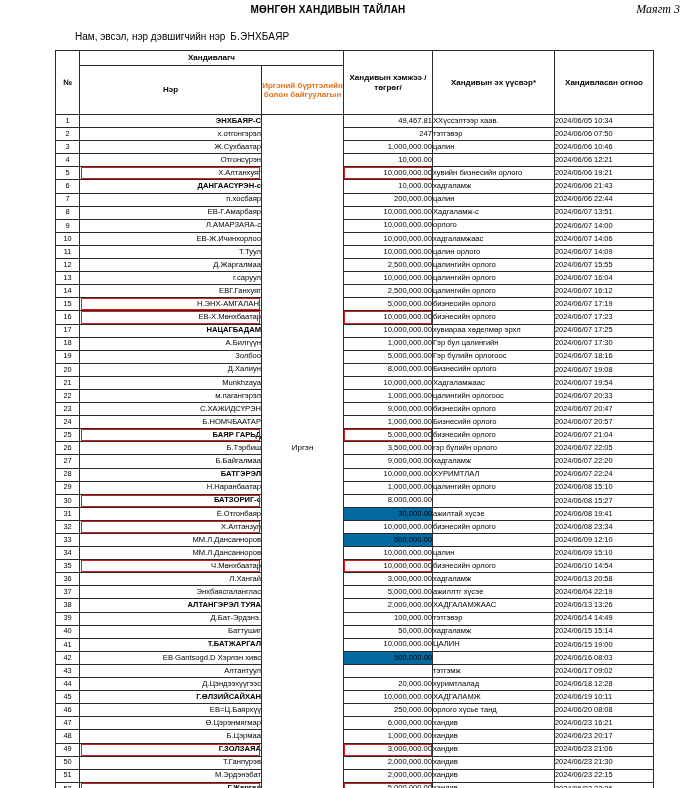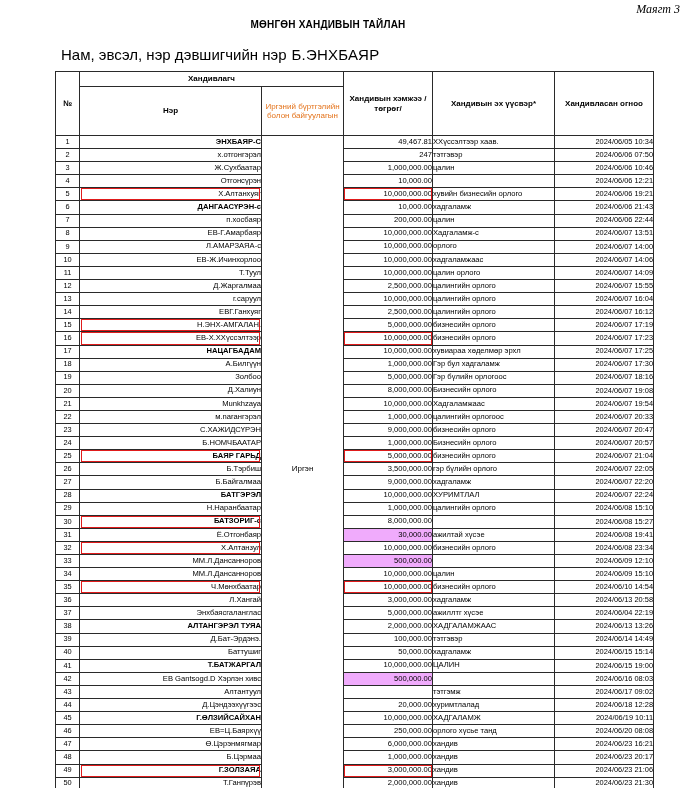--- a/index.html
+++ b/index.html
@@ -28,27 +28,27 @@
     right: 16px;
     font-size: 12px;
     font-style: italic;
     font-family: "Liberation Serif", serif;
   }
   .doc-title {
     text-align: center;
     font-size: 10px;
     font-weight: bold;
     letter-spacing: 0.2px;
-    padding-top: 19px;
+    padding-top: 4px;
     padding-right: 40px;
   }
   .subject-line {
     margin-top: 16px;
-    margin-left: 47px;
-    font-size: 15px;
+    margin-left: 61px;
+    font-size: 10px;
     display: flex;
     align-items: baseline;
     gap: 5px;
   }
   .subject-label { font-weight: normal; }
   .subject-value { font-weight: normal; letter-spacing: 0.2px; }
 
   table.report {
     margin-top: 8px;
     margin-left: 41px;
@@ -69,21 +69,21 @@
     height: 14px;
   }
   .hdr-group {
     height: 14px;
   }
   .hdr-tall {
     height: 62px;
   }
   .hdr-orange {
     color: #e4731b;
-    font-weight: normal;
+    font-weight: bold;
     font-size: 7.6px;
     line-height: 1.35;
   }
   .hdr-sub {
     height: 48px;
     font-size: 8px;
   }
 
   
   col.c-no    { width: 24px; }
@@ -92,38 +92,38 @@
   col.c-amt   { width: 89px; }
   col.c-src   { width: 122px; }
   col.c-date  { width: 99px; }
 
   tbody td { height: 12.1px; }
   td.no   { text-align: center; font-size: 7.4px; }
   td.name { padding-left: 3px; text-align: right; white-space: nowrap; overflow: hidden; }
   td.reg  { }
   td.amt  { text-align: right; padding-right: 4px; white-space: nowrap; }
   td.src  { padding-left: 3px; text-align: left; white-space: nowrap; overflow: hidden; }
-  td.date { text-align: right; white-space: nowrap; font-size: 7.4px; }
+  td.date { text-align: left; white-space: nowrap; font-size: 7.4px; }
 
   .bold { font-weight: bold; }
   .boxed {
     position: relative;
   }
   .boxed::after {
     content: "";
     position: absolute;
     left: 1px; top: 0px; right: 1px; bottom: 0px;
     border: 1px solid #e01b1b;
     pointer-events: none;
   }
   .amt-boxed::after {
     left: 0px; right: 0px;
   }
   .teal {
-    background: #f0abfc;
+    background: #0369a1;
   }
   .vert-cell {
     text-align: center;
     font-size: 8px;
     white-space: nowrap;
   }
 </style>
 </head>
 <body>
 
@@ -264,37 +264,37 @@
         </tr>
         <tr>
           <td class="no">15</td>
           <td class="name boxed">Н.ЭНХ-АМГАЛАН.</td>
           <td class="amt">5,000,000.00</td>
           <td class="src">бизнесийн орлого</td>
           <td class="date">2024/06/07 17:19</td>
         </tr>
         <tr>
           <td class="no">16</td>
-          <td class="name boxed">ЕВ-Х.ХХүссэлтээр</td>
+          <td class="name boxed">ЕВ-Х.Мөнхбаатар</td>
           <td class="amt boxed amt-boxed">10,000,000.00</td>
           <td class="src">бизнесийн орлого</td>
           <td class="date">2024/06/07 17:23</td>
         </tr>
         <tr>
           <td class="no">17</td>
           <td class="name bold">НАЦАГБАДАМ</td>
           <td class="amt">10,000,000.00</td>
           <td class="src">хувиараа хөделмөр эрхл</td>
           <td class="date">2024/06/07 17:25</td>
         </tr>
         <tr>
           <td class="no">18</td>
           <td class="name">А.Билгүүн</td>
           <td class="amt">1,000,000.00</td>
-          <td class="src">Гэр бул хадгаламж</td>
+          <td class="src">Гэр бул цалингийн</td>
           <td class="date">2024/06/07 17:30</td>
         </tr>
         <tr>
           <td class="no">19</td>
           <td class="name">Золбоо</td>
           <td class="amt">5,000,000.00</td>
           <td class="src">Гэр бүлийн орлогоос</td>
           <td class="date">2024/06/07 18:16</td>
         </tr>
         <tr>

